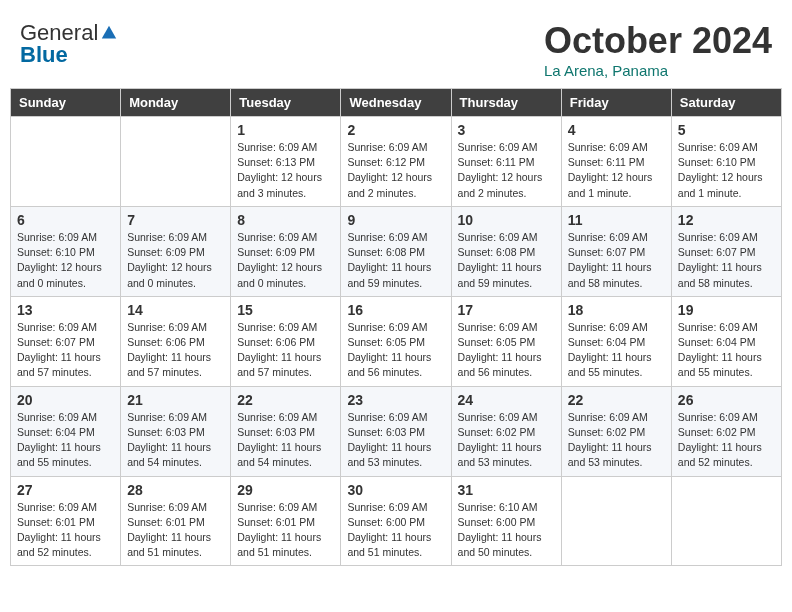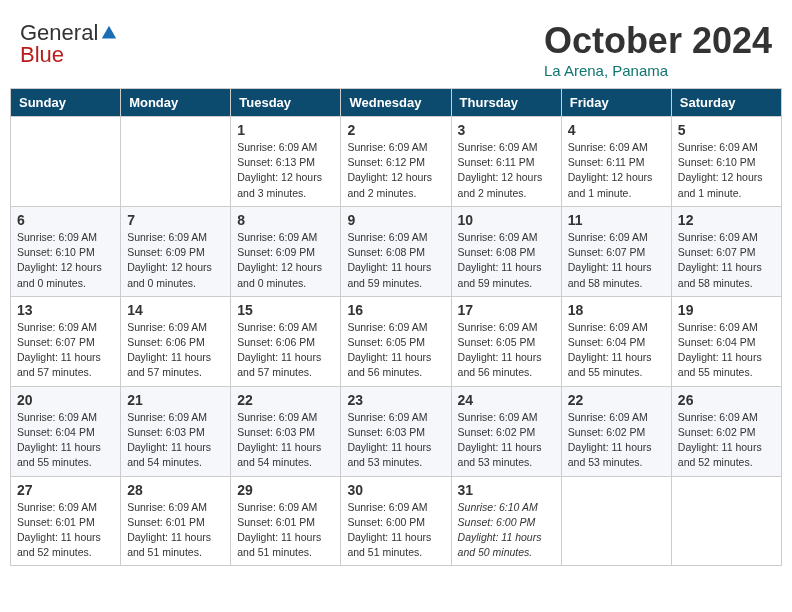--- a/index.html
+++ b/index.html
@@ -45,21 +45,21 @@
     .subtitle {
       font-size: 15px;
       color: #0f766e;
     }
     .calendar {
       width: 100%;
       border-collapse: collapse;
       margin-top: 4px;
     }
     .calendar th {
-      background-color: #0c4a6e;
+      background-color: #404040;
       color: #fff;
       font-size: 13px;
       font-weight: bold;
       text-align: left;
       padding: 6px 8px;
       border: 1px solid #ccc;
     }
     .calendar td {
       vertical-align: top;
       border: 1px solid #ccc;
@@ -93,21 +93,21 @@
 
 <div class="header">
   <div class="logo">
     <div class="logo-text">
       <span class="logo-general">General</span>
       <svg class="logo-icon" viewBox="0 0 20 20">
         <polygon points="10,2 18,16 2,16" fill="#1a6eb5"></polygon>
       </svg>
       <br>
     </div>
-    <div style="font-size:22px; font-weight:normal; color:#b91c1c; margin-top:-4px;">Blue</div>
+    <div style="font-size:22px; font-weight:bold; color:#0369a1; margin-top:-4px;">Blue</div>
   </div>
   <div class="title-block">
     <div class="month-title">October 2024</div>
     <div class="subtitle">La Arena, Panama</div>
   </div>
 </div>
 
 <table class="calendar">
   <thead>
     <tr id="header-row">
@@ -307,21 +307,21 @@
 Daylight: 11 hours and 51 minutes.</div>
         </td>
         <td>
           <span class="day-number">30</span>
           <div class="day-info" style="white-space: pre-line;">Sunrise: 6:09 AM
 Sunset: 6:00 PM
 Daylight: 11 hours and 51 minutes.</div>
         </td>
         <td>
           <span class="day-number">31</span>
-          <div class="day-info" style="white-space: pre-line; font-style: italic;">Sunrise: 6:10 AM
+          <div class="day-info" style="white-space: pre-line;">Sunrise: 6:10 AM
 Sunset: 6:00 PM
 Daylight: 11 hours and 50 minutes.</div>
         </td>
         <td class="empty-cell"></td>
         <td class="empty-cell"></td>
       </tr>
     </tbody>
 </table>
 
 </body></html>

